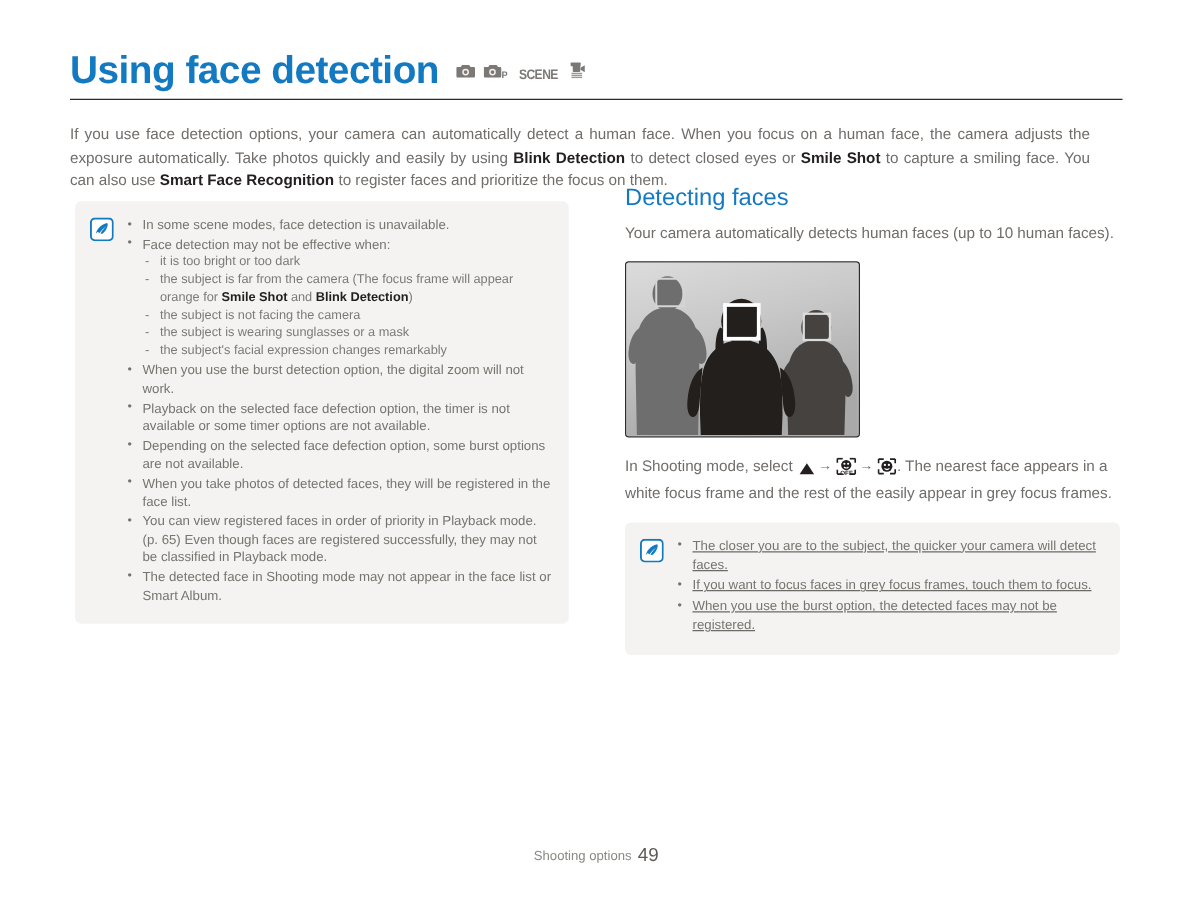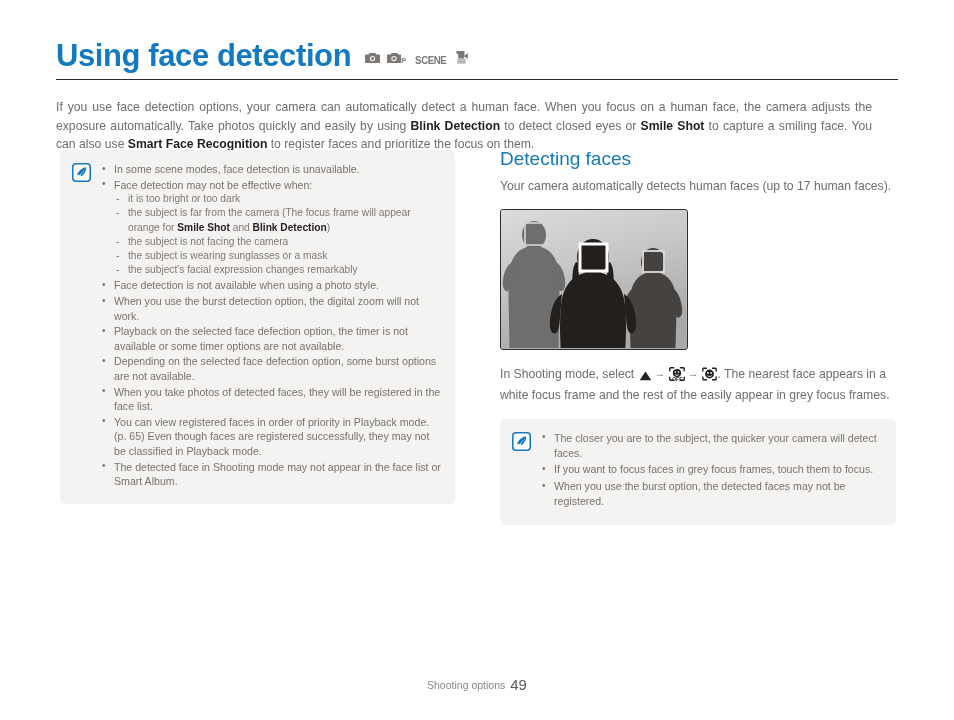--- a/index.html
+++ b/index.html
@@ -82,21 +82,21 @@
     line-height: 18.5px;
     color: #706d6a;
     text-align: justify;
   }
   .intro b { color: #231f20; font-weight: bold; }
 
   
   .col-left {
     position: absolute;
     left: 60px;
-    top: 150px;
+    top: 161px;
     width: 395px;
   }
   .col-right {
     position: absolute;
     left: 500px;
     top: 148px;
     width: 396px;
   }
 
   
@@ -201,21 +201,21 @@
     margin: 0 1px;
   }
   .arrow-sep {
     display: inline-block;
     color: #6d6a67;
     font-size: 11px;
     margin: 0 2px;
     vertical-align: 1px;
   }
 
-  .note-box-right { margin-top: 15px; }
+  .note-box-right { margin-top: 15px; text-decoration: underline; }
   .note-box-right ul.bullets > li {
     font-size: 10.6px;
     line-height: 14.8px;
     margin-bottom: 2px;
   }
 
   
   .footer {
     position: absolute;
     left: 0;
@@ -298,36 +298,35 @@
             <span>Face detection may not be effective when:</span>
             <ul class="subbullets">
               <li>it is too bright or too dark</li>
               <li><span>the subject is far from the camera (The focus frame will appear orange for </span><b>Smile Shot</b><span> and </span><b>Blink Detection</b><span>)</span></li>
               <li>the subject is not facing the camera</li>
               <li>the subject is wearing sunglasses or a mask</li>
               <li>the subject's facial expression changes remarkably</li>
             </ul>
           </li>
 
-          <li>Face detection is not available when using a photo style.</li>
           <li>When you use the burst detection option, the digital zoom will not work.</li>
           <li>Playback on the selected face defection option, the timer is not available or some timer options are not available.</li>
           <li>Depending on the selected face defection option, some burst options are not available.</li>
           <li>When you take photos of detected faces, they will be registered in the face list.</li>
           <li>You can view registered faces in order of priority in Playback mode. (p. 65) Even though faces are registered successfully, they may not be classified in Playback mode.</li>
           <li>The detected face in Shooting mode may not appear in the face list or Smart Album.</li>
         </ul>
       </div>
     </div>
   </div>
 
   <div class="col-right">
 
     <h2 class="section-title">Detecting faces</h2>
-    <p class="section-para">Your camera automatically detects human faces (up to 17 human faces).</p>
+    <p class="section-para">Your camera automatically detects human faces (up to 10 human faces).</p>
 
     <div class="illus-wrap">
       <div class="illustration">
         <svg width="185" height="138" viewBox="0 0 185 138" style="position:absolute;left:0;top:0;">
           <defs>
             <linearGradient id="bgGrad" x1="0" y1="0" x2="0.35" y2="1">
               <stop offset="0%" stop-color="#dcdcdc"></stop>
               <stop offset="45%" stop-color="#c8c8c8"></stop>
               <stop offset="100%" stop-color="#a9a9a9"></stop>
             </linearGradient>

